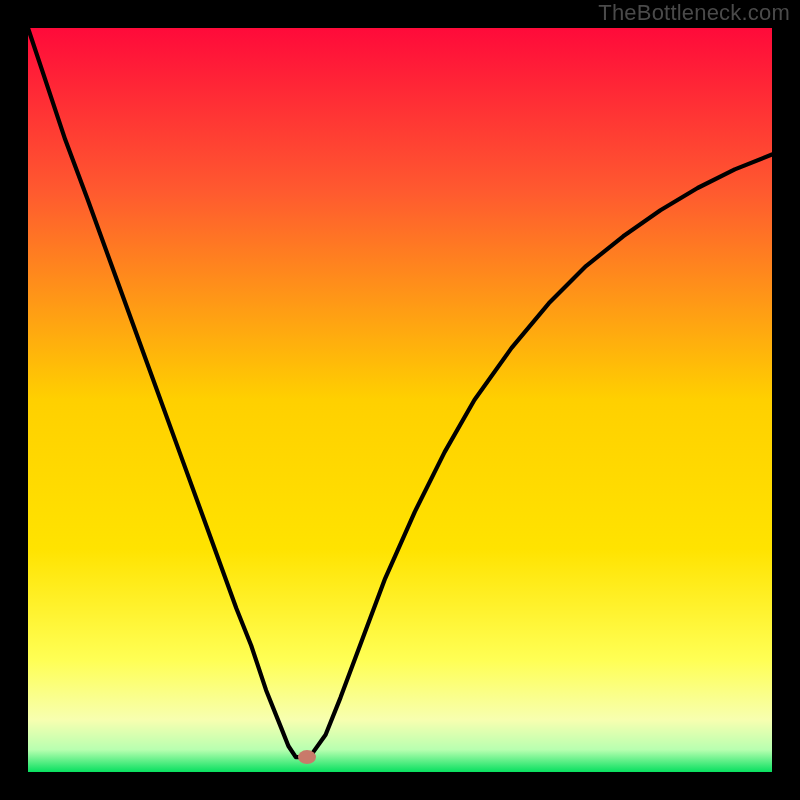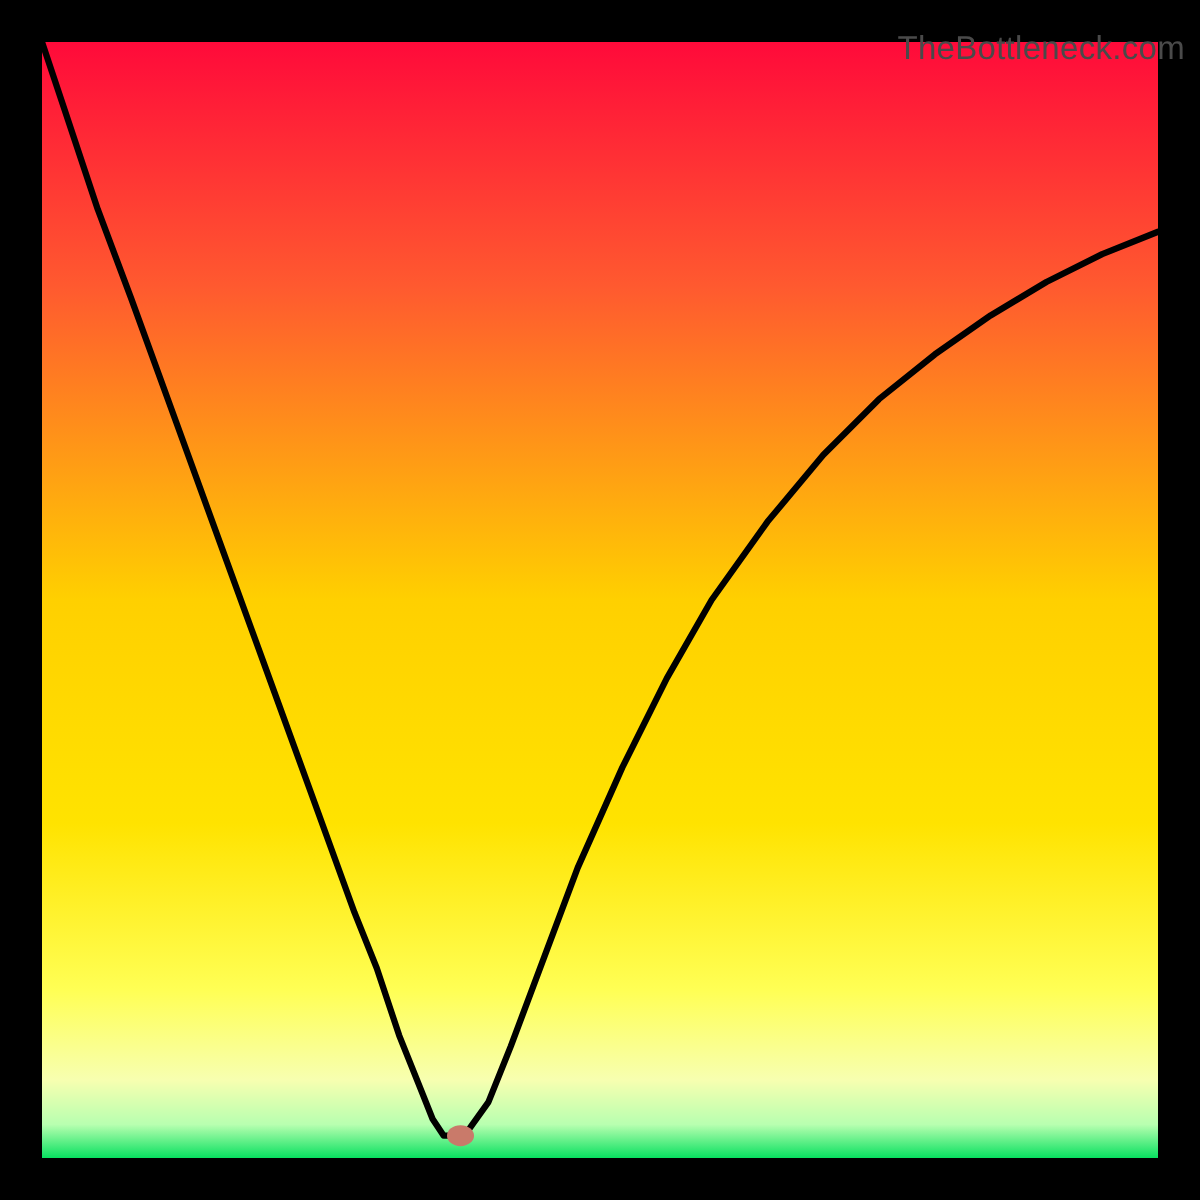--- a/index.html
+++ b/index.html
@@ -6,21 +6,21 @@
     margin: 0;
     padding: 0;
     width: 800px;
     height: 800px;
     background: #000;
     overflow: hidden;
     font-family: Arial, Helvetica, sans-serif;
   }
   .watermark {
     position: absolute;
-    top: 19px;
+    top: 0;
     right: 10px;
     color: #4a4a4a;
     font-size: 22px;
     font-weight: 500;
     z-index: 10;
     letter-spacing: 0.2px;
     text-align: center;
   }
   .frame {
     position: absolute;

